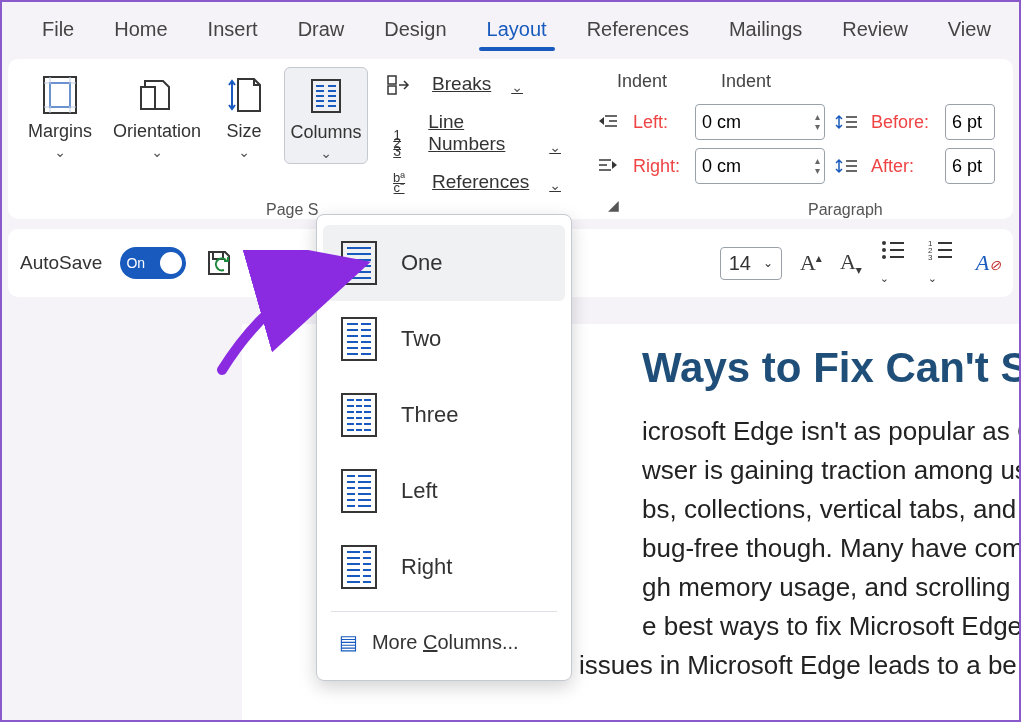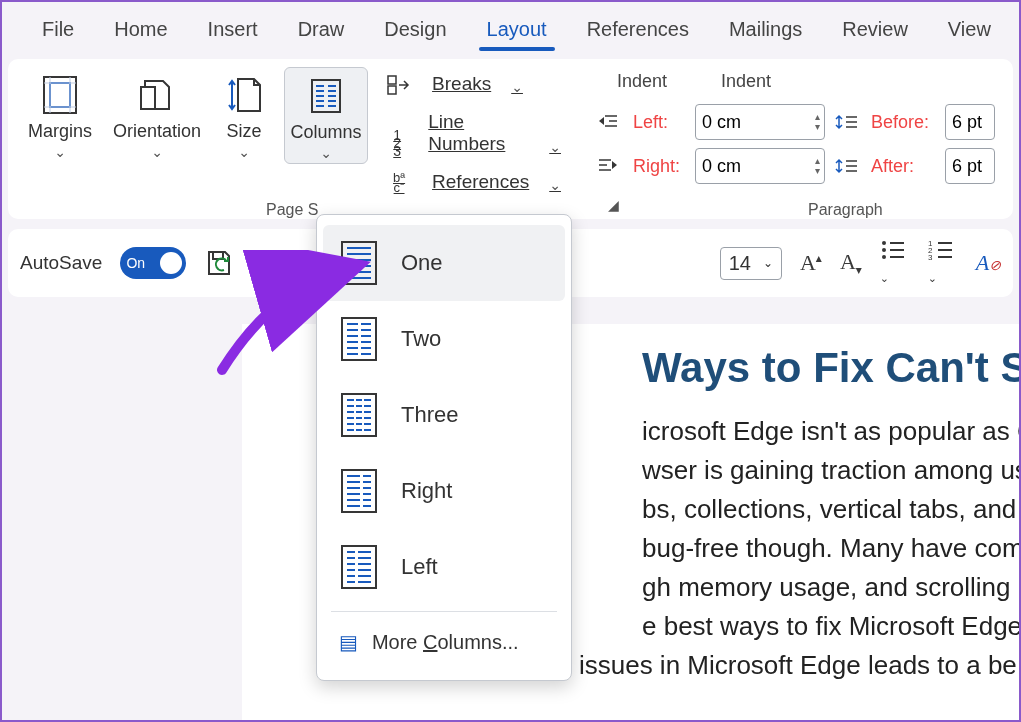--- a/index.html
+++ b/index.html
@@ -323,35 +323,35 @@
         <div class="col-three">
           <div></div>
           <div></div>
           <div></div>
         </div>
       </div>
     <span>Three</span>
   </div>
   <div class="dd-item">
     <div class="dd-icon">
+        <div class="col-left">
+          <div></div>
+          <div></div>
+        </div>
+      </div>
+    <span>Left</span>
+  </div>
+  <div class="dd-item">
+    <div class="dd-icon">
         <div class="col-right">
           <div></div>
           <div></div>
         </div>
       </div>
     <span>Right</span>
-  </div>
-  <div class="dd-item">
-    <div class="dd-icon">
-        <div class="col-left">
-          <div></div>
-          <div></div>
-        </div>
-      </div>
-    <span>Left</span>
   </div>
   <div class="dd-sep"></div>
   <div class="dd-more">
     <span style="color:#185abd">▤</span>
     <span><span>More <u>C</u>olumns...</span></span>
   </div>
 </div>
 
 <svg class="arrow" width="160" height="140" viewBox="0 0 160 140">
   <defs>

